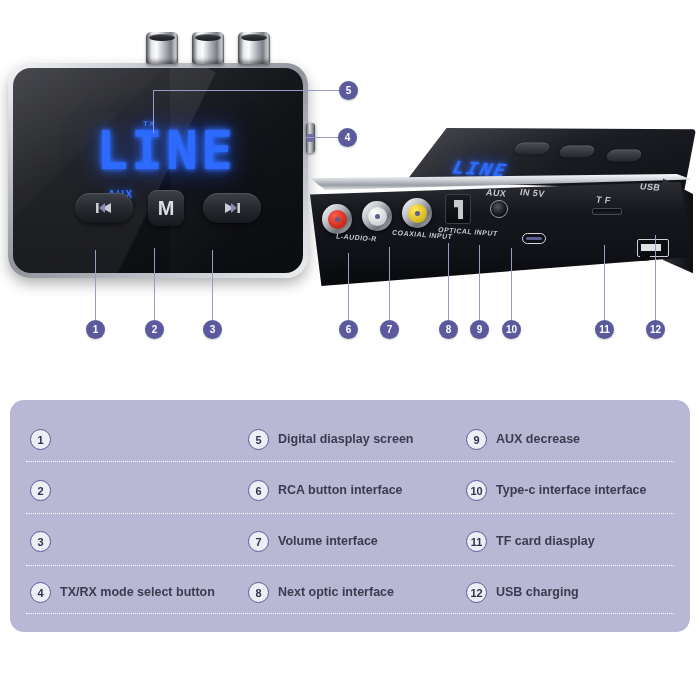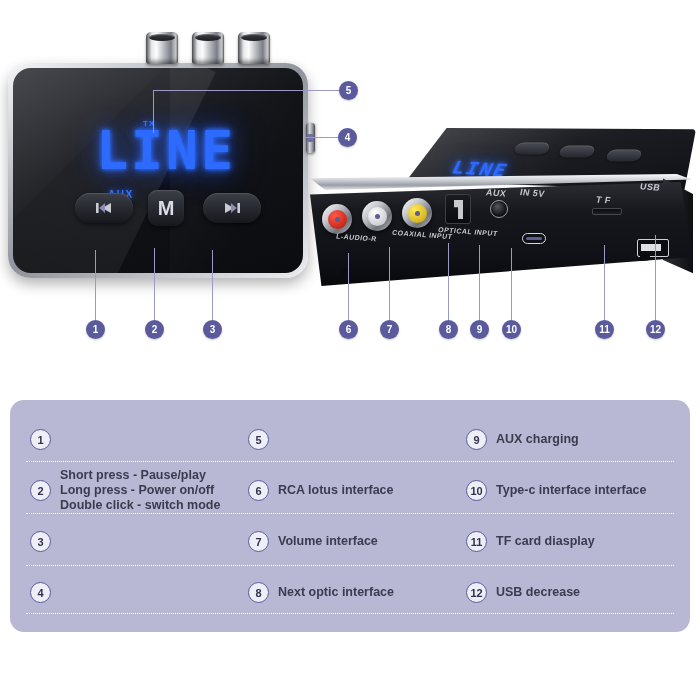--- a/index.html
+++ b/index.html
@@ -556,61 +556,60 @@
     <div class="legend-sep" style="top:165px;"></div>
     <div class="legend-sep" style="top:213px;"></div>
 
     <div class="legend-grid">
 
       <div class="legend-cell">
         <div class="legend-num">1</div>
       </div>
       <div class="legend-cell">
         <div class="legend-num">5</div>
+        <div class="legend-text">Digital diasplay screen</div>
       </div>
       <div class="legend-cell">
         <div class="legend-num">9</div>
-        <div class="legend-text">AUX charging</div>
+        <div class="legend-text">AUX decrease</div>
       </div>
 
       <div class="legend-cell">
         <div class="legend-num">2</div>
-        <div class="legend-text">Short press - Pause/play
-Long press - Power on/off
-Double click - switch mode</div>
       </div>
       <div class="legend-cell">
         <div class="legend-num">6</div>
-        <div class="legend-text">RCA lotus interface</div>
+        <div class="legend-text">RCA button interface</div>
       </div>
       <div class="legend-cell">
         <div class="legend-num">10</div>
         <div class="legend-text">Type-c interface interface</div>
       </div>
 
       <div class="legend-cell">
         <div class="legend-num">3</div>
       </div>
       <div class="legend-cell">
         <div class="legend-num">7</div>
         <div class="legend-text">Volume interface</div>
       </div>
       <div class="legend-cell">
         <div class="legend-num">11</div>
         <div class="legend-text">TF card diasplay</div>
       </div>
 
       <div class="legend-cell">
         <div class="legend-num">4</div>
+        <div class="legend-text">TX/RX mode select button</div>
       </div>
       <div class="legend-cell">
         <div class="legend-num">8</div>
         <div class="legend-text">Next optic interface</div>
       </div>
       <div class="legend-cell">
         <div class="legend-num">12</div>
-        <div class="legend-text">USB decrease</div>
+        <div class="legend-text">USB charging</div>
       </div>
 
     </div>
   </div>
 
 </div>
 
 </body></html>

